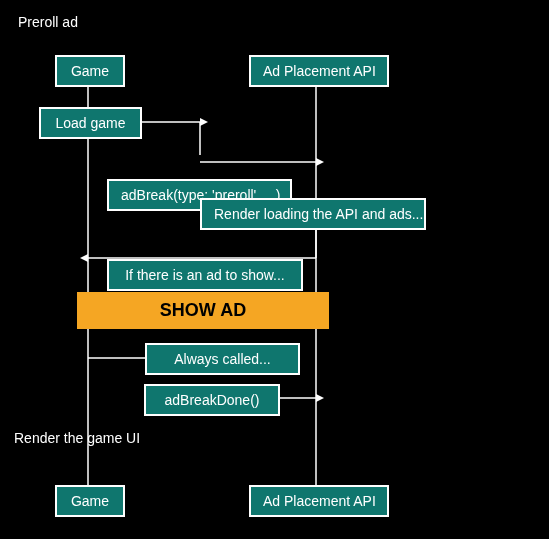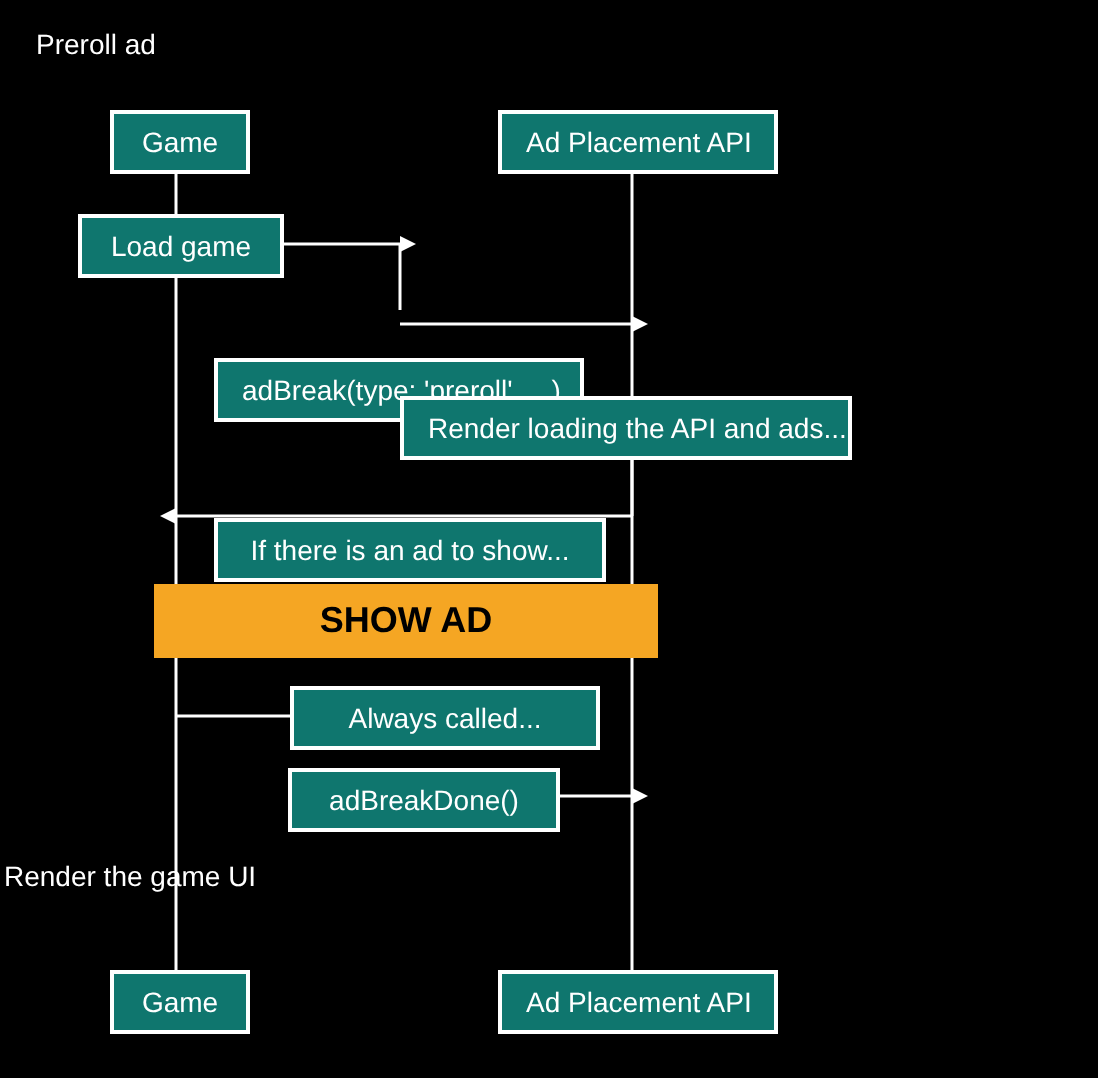--- a/index.html
+++ b/index.html
@@ -97,17 +97,17 @@
 <div class="box" style="left:200px; top:198px; width:226px; text-align:center;">Render loading the API and ads...</div>
 
 <div class="box" style="left:107px; top:259px; width:196px; text-align:center;">If there is an ad to show...</div>
 
 <div class="box-orange" style="left:77px; top:292px; width:252px; text-align:center;">SHOW AD</div>
 
 <div class="box" style="left:107px; top:343px; width:155px; text-align:center;margin-left:38px;">Always called...</div>
 
 <div class="box" style="left:144px; top:384px; width:136px; text-align:center;">adBreakDone()</div>
 
-<div class="label" style="left:2px; top:430px;">Render the game UI</div>
+<div class="label" style="left:14px; top:430px;">Render the game UI</div>
 
 <div class="box" style="left:55px; top:485px; width:70px; text-align:center;">Game</div>
 
 <div class="box" style="left:249px; top:485px; width:140px; text-align:center;">Ad Placement API</div>
 
 </body></html>

